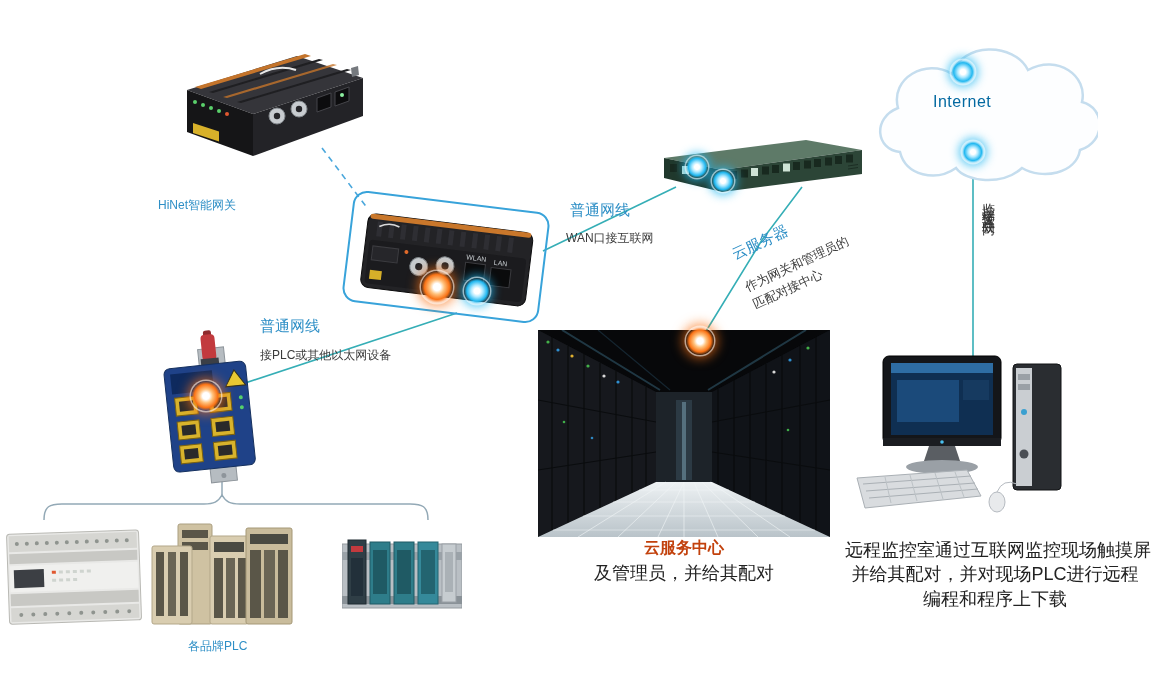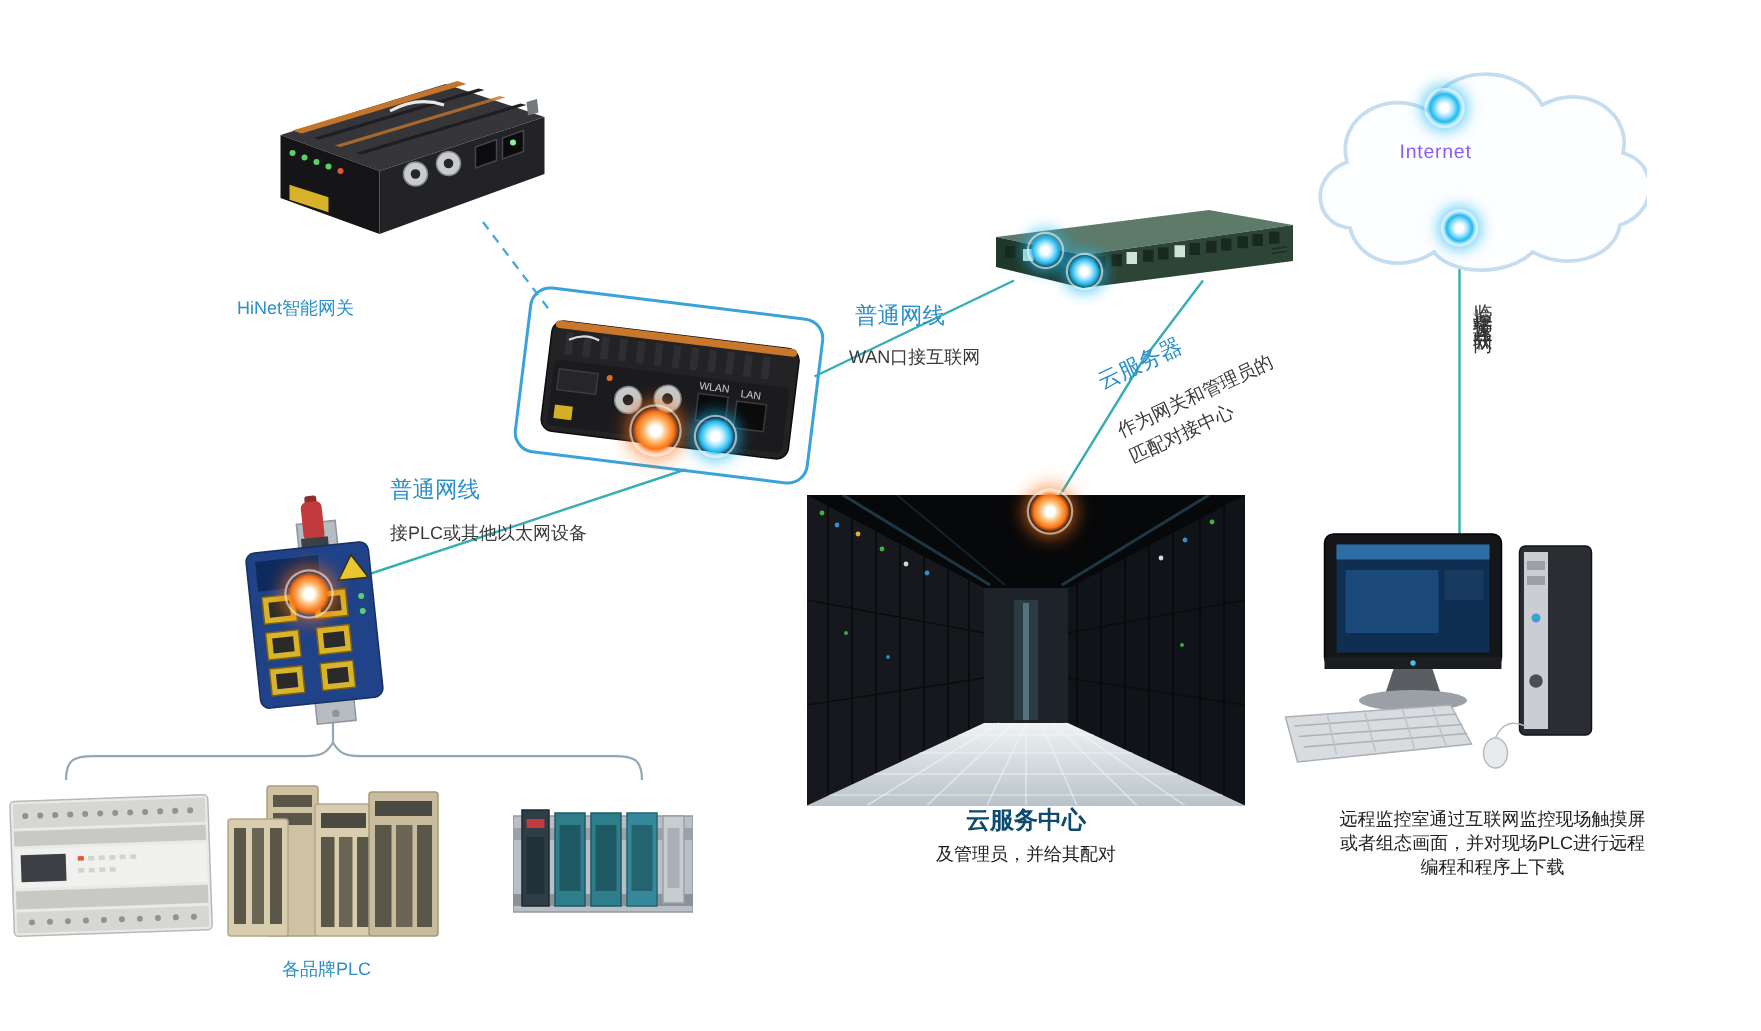--- a/index.html
+++ b/index.html
@@ -7,23 +7,23 @@
   #canvas{position:relative;width:1174px;height:687px;background:#fff;overflow:hidden}
   svg{display:block}
   
   .lbl{position:absolute;white-space:nowrap;z-index:4}
   .lbl.blue{color:#2e8fc6;font-size:12px}
   .lbl.blue.sm{font-size:15px}
   .lbl.note{color:#3a3a3a;font-size:12px}
   .rot{transform:rotate(-25deg);transform-origin:left center}
   .vert{writing-mode:vertical-rl;letter-spacing:3px;color:#333;font-size:13px;height:170px}
   .textblock{position:absolute;text-align:center;color:#222;z-index:4;line-height:1.35}
-  .textblock .title{font-weight:bold;font-size:16px;color:#0c4a6e;display:block;margin-bottom:2px}
-  .textblock .line{display:block;font-size:12px;white-space:nowrap}
-  .internet-lbl{position:absolute;color:#8b5cf6;font-size:13px;letter-spacing:.5px;z-index:4}
+  .textblock .title{font-weight:bold;font-size:16px;color:#c2410c;display:block;margin-bottom:2px}
+  .textblock .line{display:block;font-size:18px;white-space:nowrap}
+  .internet-lbl{position:absolute;color:#0369a1;font-size:16px;letter-spacing:.5px;z-index:4}
   
   #connectors{position:absolute;left:0;top:0;z-index:1}
   
   .device{position:absolute;z-index:2}
   
   .hl-box{position:absolute;left:347px;top:201px;width:198px;height:112px;border:2px solid #38a3da;
           border-radius:14px;transform:rotate(7deg);z-index:3;background:transparent}
   
   .glow{position:absolute;border-radius:50%;z-index:6;pointer-events:none}
   .glow.orange{background:radial-gradient(circle,#ffffff 0 16%,#ffc27d 32%,#f97316 55%,rgba(249,115,22,0) 74%);
@@ -374,17 +374,17 @@
 
   <div class="textblock" style="left:538px;top:537px;width:292px">
     <span class="title">云服务中心</span>
     <span class="line">及管理员，并给其配对</span>
   </div>
 
   <div class="lbl blue" style="left:188px;top:638px">各品牌PLC</div>
 
   <div class="textblock" style="left:845px;top:538px;width:300px">
     <span class="line">远程监控室通过互联网监控现场触摸屏</span>
-    <span class="line">或者组态画面，并对现场PLC进行远程</span>
+    <span class="line">并给其配对，并对现场PLC进行远程</span>
     <span class="line">编程和程序上下载</span>
   </div>
 
 </div>
 
 </body></html>

